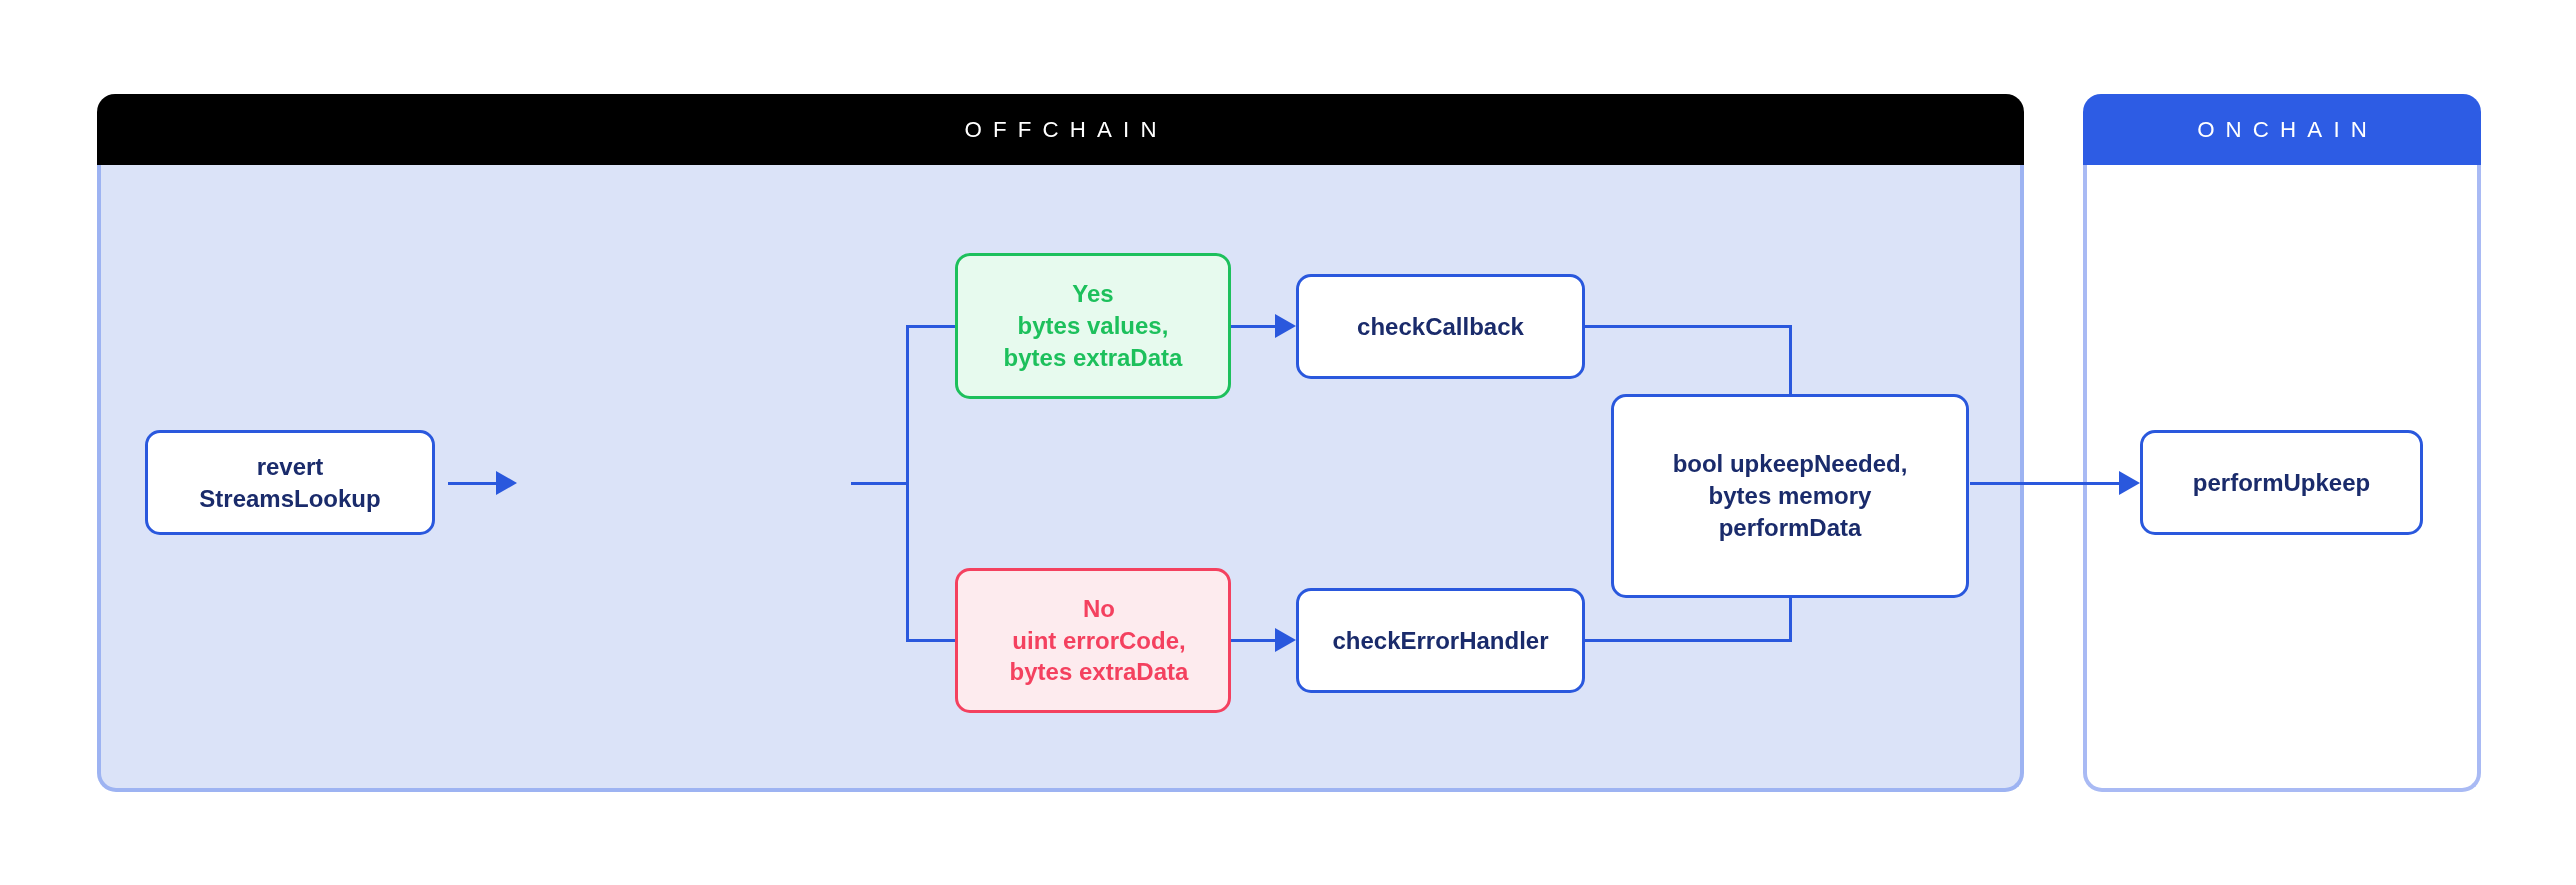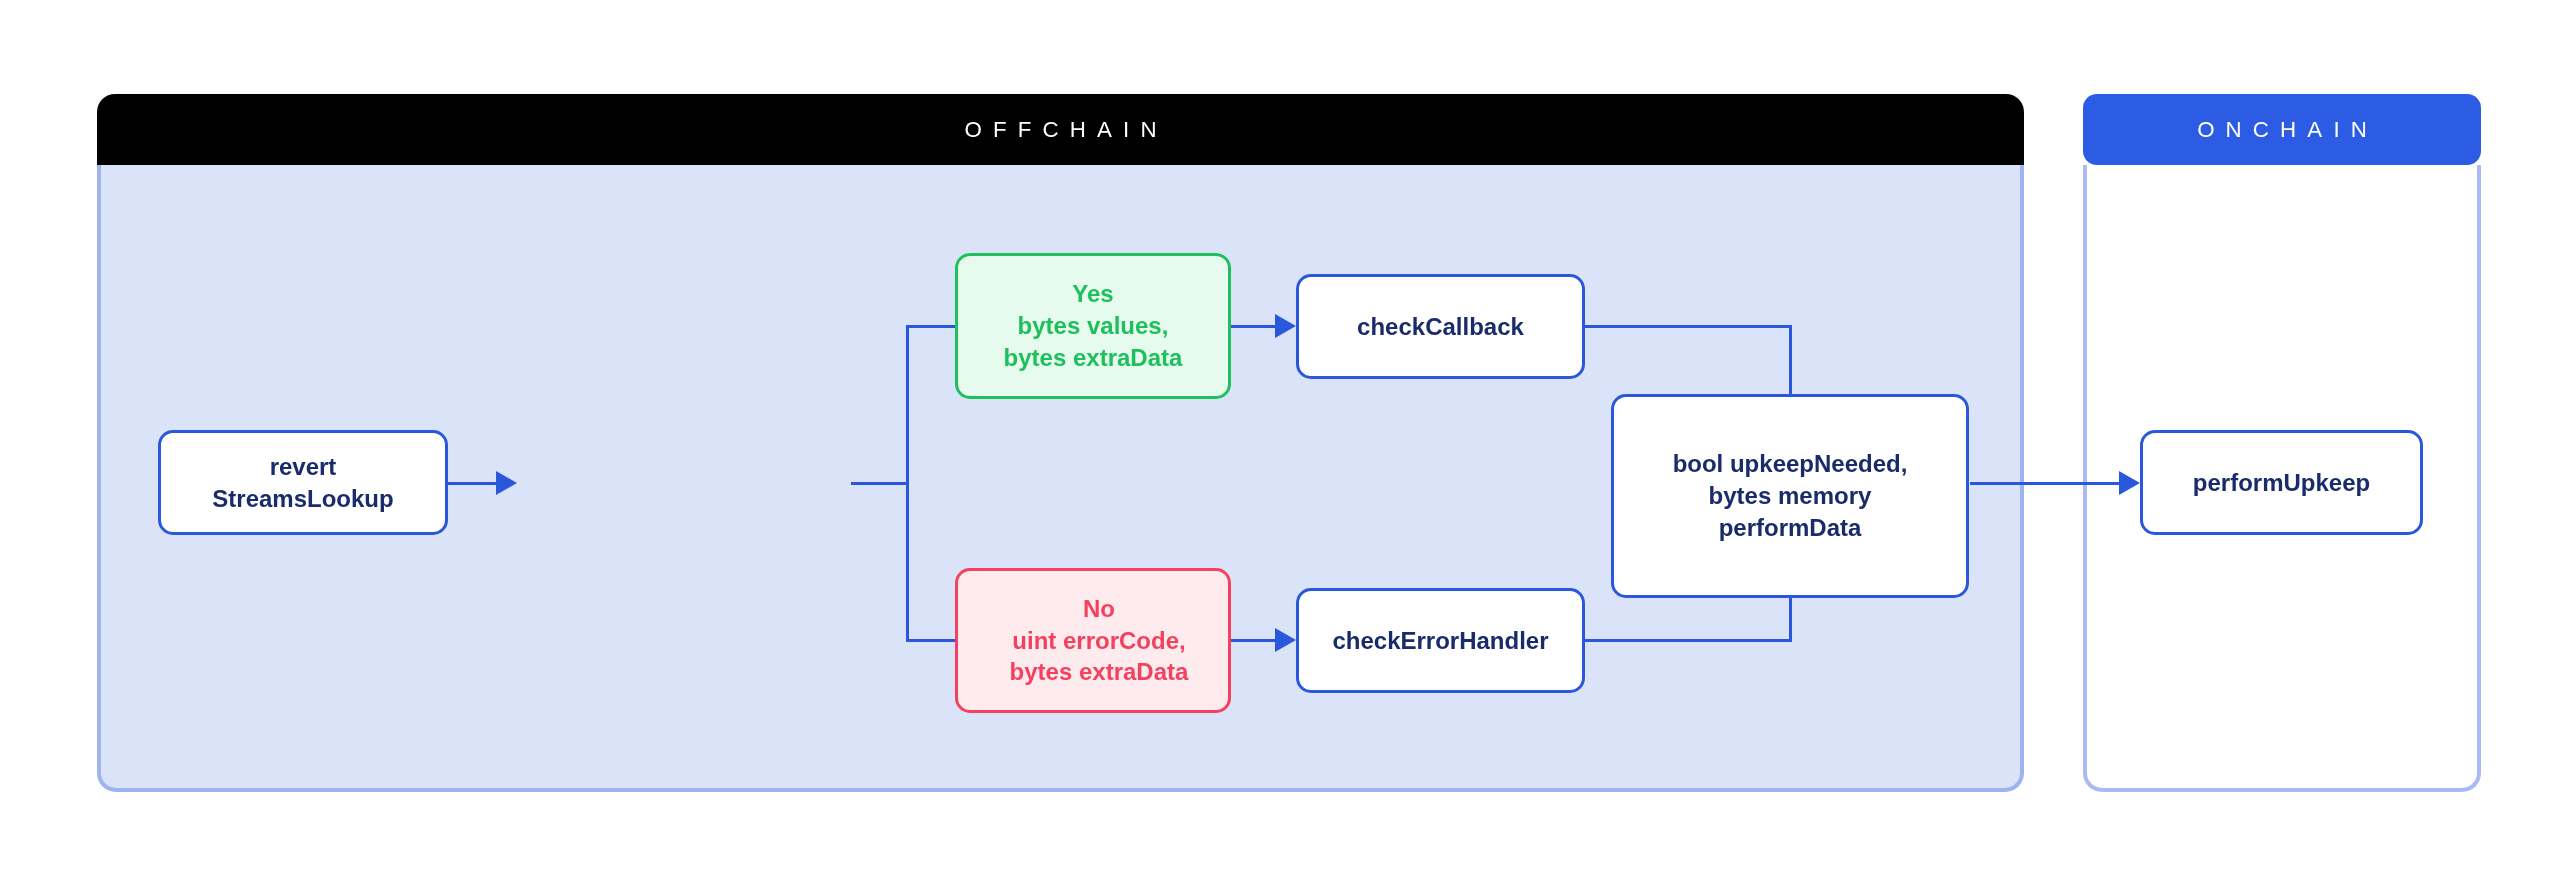--- a/index.html
+++ b/index.html
@@ -41,21 +41,21 @@
     box-sizing: border-box;
   }
   .panel.offchain { left: 97px; top: 94px; width: 1927px; height: 698px; }
   .panel.offchain .panel-header { background: #000000; text-align: center; }
   .panel.offchain .panel-body {
     background: #dbe3f8;
     border: 4.3px solid #9db3f2;
     border-top: none;
   }
   .panel.onchain { left: 2083px; top: 94px; width: 398px; height: 698px; }
-  .panel.onchain .panel-header { background: #2d5ce4; border-radius: 14px; }
+  .panel.onchain .panel-header { background: #2d5ce4; }
   .panel.onchain .panel-body {
     background: #ffffff;
     border: 4.3px solid #a9baf4;
     border-top: none;
   }
 
   
   .node {
     position: absolute;
     box-sizing: border-box;
@@ -65,21 +65,21 @@
     color: #1a2b6b;
     font-weight: bold;
     font-size: 24px;
     line-height: 1.32;
     display: flex;
     align-items: center;
     justify-content: center;
     text-align: center;
     white-space: pre-line;
   }
-  .node.revert   { left: 158px;  top: 430px;  width: 290px; height: 105px; }
+  .node.revert   { left: 145px;  top: 430px;  width: 290px; height: 105px; }
   .node.decision { left: 517px;  top: 427px;  width: 333px; height: 112px; border-radius: 56px; }
   .node.yes      { left: 955px; top: 253px;  width: 276px; height: 146px;
                    background: #e7faee; border-color: #1dc05c; color: #1dc05c; }
   .node.no       { left: 955px; top: 568px; width: 276px; height: 145px;
                    background: #fdebee; border-color: #f4415f; color: #f4415f; padding-left: 12px; }
   .node.cb       { left: 1296px; top: 274px;  width: 289px; height: 105px; }
   .node.ceh      { left: 1296px; top: 588px; width: 289px; height: 105px; }
   .node.result   { left: 1611px; top: 394px;  width: 358px; height: 204px; }
   .node.perform  { left: 2140px; top: 430px;  width: 283px; height: 105px; }
 

